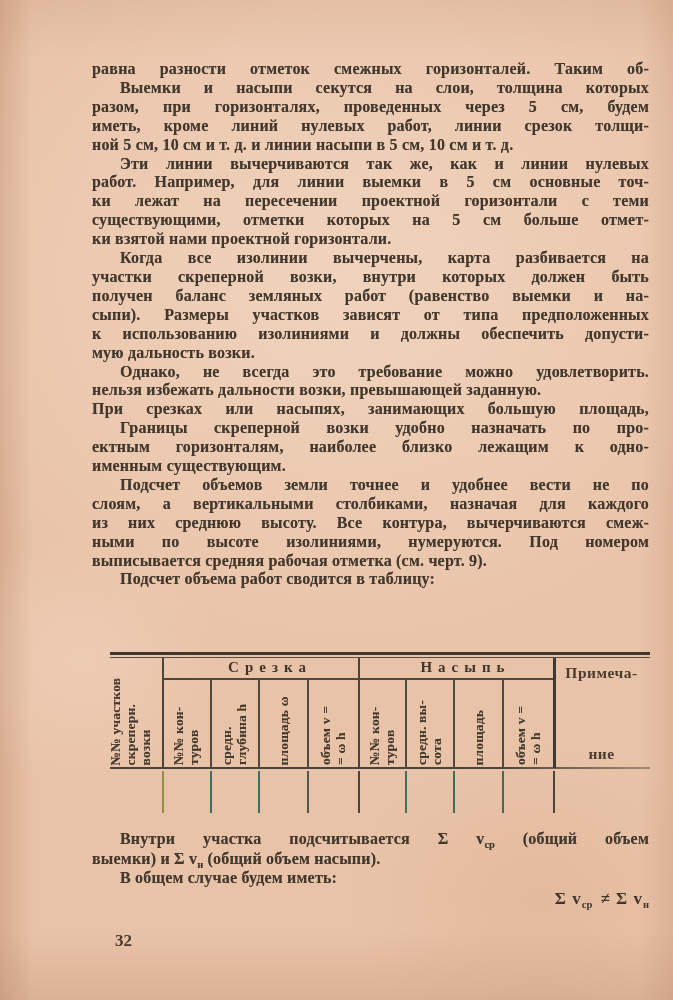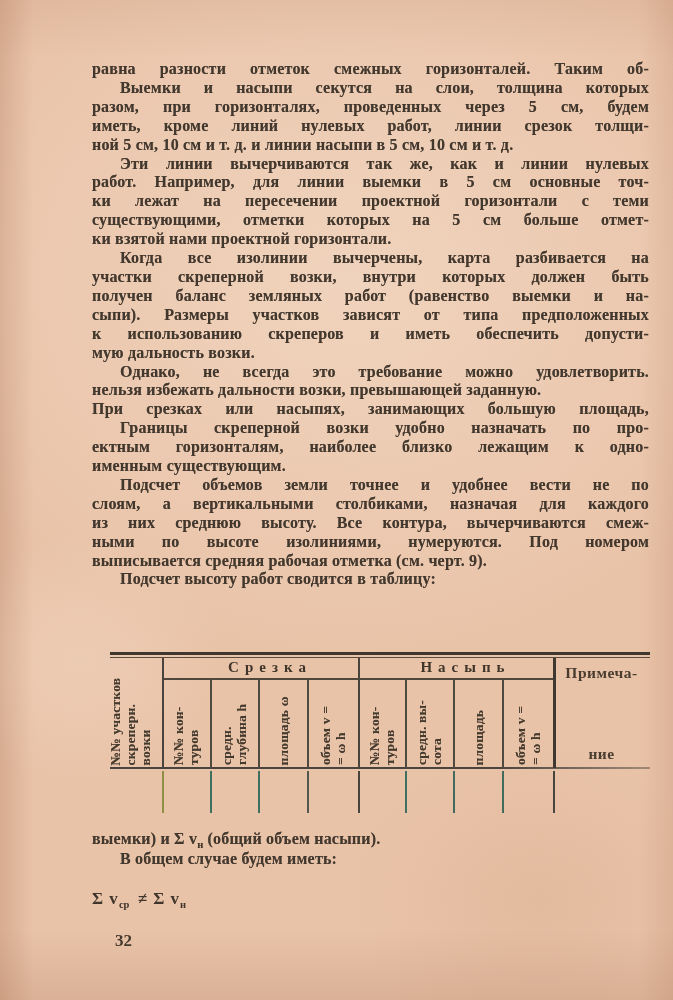--- a/index.html
+++ b/index.html
@@ -45,21 +45,21 @@
   .rot.w104{width:104px;}
   .glabel{position:absolute;top:5px;height:21px;display:flex;align-items:center;justify-content:center;
        font-size:15px;font-weight:700;letter-spacing:6px;padding-left:20px;box-sizing:border-box;color:#40352a;}
   .notecell{position:absolute;left:443px;top:6px;width:97px;height:110px;
        display:flex;flex-direction:column;align-items:center;justify-content:center;
        font-size:15.5px;font-weight:700;line-height:40px;letter-spacing:.5px;color:#4a3d30;gap:41px;}
   
   .closing{position:absolute;left:92px;top:829px;width:557px;
     font-size:16px;font-weight:700;line-height:19.5px;letter-spacing:.2px;
     text-shadow:0 0 .5px rgba(67,56,46,.55);}
-  .formula{position:absolute;left:92px;top:889px;width:557px;text-align:left;
+  .formula{position:absolute;left:92px;top:889px;width:557px;text-align:right;
     font-size:17px;font-weight:700;color:#3f352b;letter-spacing:1px;}
   .pagenum{position:absolute;left:115px;top:931px;font-size:17px;font-weight:700;color:#45392d;}
 </style>
 </head>
 <body>
 
 <div class="page">
 
   <div class="textcol">
     <div>
@@ -74,42 +74,42 @@
       <div class="tl jl">работ. Например, для линии выемки в 5 см основные точ-</div>
       <div class="tl jl">ки лежат на пересечении проектной горизонтали с теми</div>
       <div class="tl jl">существующими, отметки которых на 5 см больше отмет-</div>
       <div class="tl ll">ки взятой нами проектной горизонтали.</div>
     </div>
     <div>
       <div class="tl jl ind">Когда все изолинии вычерчены, карта разбивается на</div>
       <div class="tl jl">участки скреперной возки, внутри которых должен быть</div>
       <div class="tl jl">получен баланс земляных работ (равенство выемки и на-</div>
       <div class="tl jl">сыпи). Размеры участков зависят от типа предположенных</div>
-      <div class="tl jl">к использованию скреперов и иметь обеспечить допусти-</div>
+      <div class="tl jl">к использованию изолиниями и должны обеспечить допусти-</div>
       <div class="tl ll">мую дальность возки.</div>
     </div>
     <div>
       <div class="tl jl ind">Однако, не всегда это требование можно удовлетворить.</div>
       <div class="tl ll">нельзя избежать дальности возки, превышающей заданную.</div>
       <div class="tl jl">При срезках или насыпях, занимающих большую площадь,</div>
     </div>
     <div>
       <div class="tl jl ind">Границы скреперной возки удобно назначать по про-</div>
       <div class="tl jl">ектным горизонталям, наиболее близко лежащим к одно-</div>
       <div class="tl ll">именным существующим.</div>
     </div>
     <div>
       <div class="tl jl ind">Подсчет объемов земли точнее и удобнее вести не по</div>
       <div class="tl jl">слоям, а вертикальными столбиками, назначая для каждого</div>
       <div class="tl jl">из них среднюю высоту. Все контура, вычерчиваются смеж-</div>
       <div class="tl jl">ными по высоте изолиниями, нумеруются. Под номером</div>
       <div class="tl ll">выписывается средняя рабочая отметка (см. черт. 9).</div>
     </div>
     <div>
-      <div class="tl ll ind">Подсчет высоту работ сводится в таблицу:</div>
+      <div class="tl ll ind">Подсчет объема работ сводится в таблицу:</div>
     </div>
   </div>
 
   <div class="vtable">
     <div class="hline rule-top1"></div>
     <div class="hline rule-top2"></div>
     <div class="hline rule-group"></div>
     <div class="hline rule-bottom"></div>
 
     <div class="vline vmain" style="left:52px;"></div>
@@ -191,20 +191,21 @@
       </div>
     </div>
 
     <div class="notecell">
       <div>Примеча-</div>
       <div>ние</div>
     </div>
   </div>
 
   <div class="closing">
+    <div class="tl jl ind"><span>Внутри участка подсчитывается Σ v</span><sub class="ss">ср</sub><span> (общий объем</span></div>
     <div class="tl ll"><span>выемки) и Σ v</span><sub class="ss">н</sub><span> (общий объем насыпи).</span></div>
     <div class="tl ll ind">В общем случае будем иметь:</div>
   </div>
 
   <div class="formula">
     <span>Σ v</span><sub class="ss">ср</sub><span style="margin-left:3px;"> ≠ Σ v</span><sub class="ss">н</sub>
   </div>
 
   <div class="pagenum">32</div>
 

